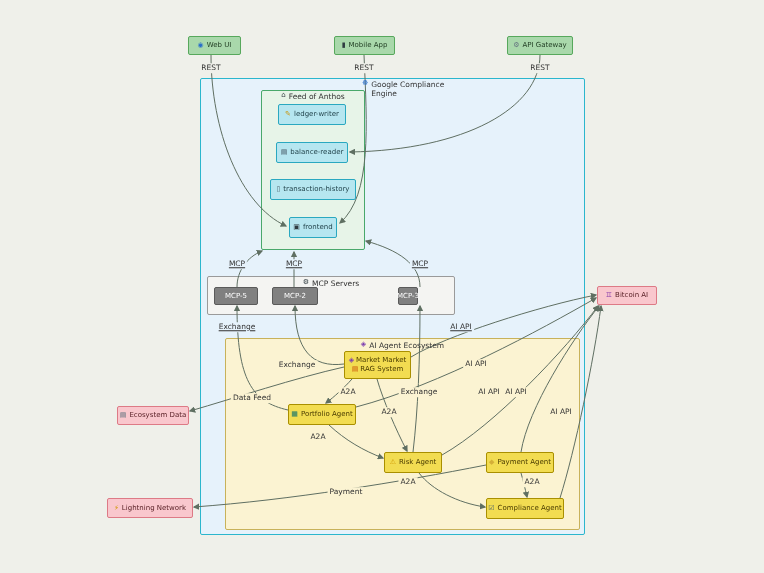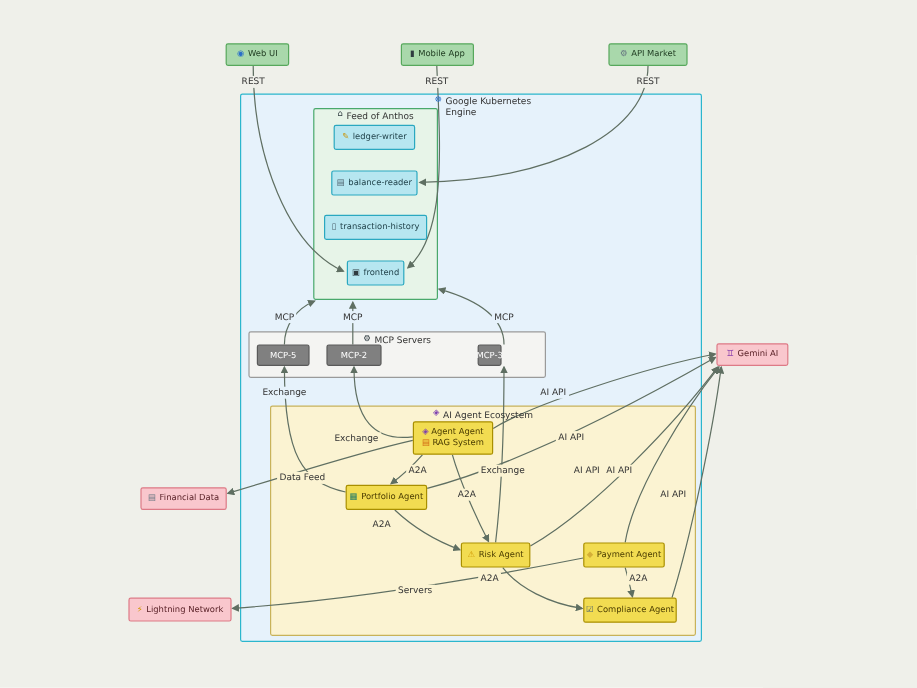--- a/index.html
+++ b/index.html
@@ -29,21 +29,21 @@
   .col{flex-direction:column;gap:2px;}
   .row{display:flex;align-items:center;gap:2px;}
   .ic{font-size:7px;line-height:1;}
   .rtitle{position:absolute;display:flex;align-items:flex-start;gap:3px;font-size:7.5px;line-height:1.2;color:#333;}
   .rtitle.center{justify-content:center;}
   .elabel{
     position:absolute;transform:translate(-50%,-50%);
     font-size:7.5px;line-height:1;padding:1px 2px;white-space:nowrap;color:#333;
   }
   .bg-page{background:var(--page_bg,#eff0ea);}
-  .bg-gke{background:var(--gke_fill,#e6f2fb);}
+  .bg-gke{background:var(--gke_fill,#e6f2fb);text-decoration:underline;}
   .bg-eco{background:var(--eco_fill,#fbf3d2);}
   .c-blue{color:#2a6fc9;} .c-dark{color:#2f3b40;} .c-gray{color:#667680;}
   .c-amber{color:#c9940a;} .c-slate{color:#4d626e;} .c-purple{color:#7d3fb0;}
   .c-orange{color:#d06410;} .c-teal{color:#1f7a6a;} .c-gold{color:#d4af37;}
   .c-warn{color:#cf9700;} .c-pink{color:#8e44ad;}
 </style>
 </head>
 <body>
 
 <div class="canvas">
@@ -77,21 +77,21 @@
     <path class="e" d="M377,379 C383,400 396,430 407,451" marker-end="url(#arr)"></path>
     <path class="e" d="M329,425 C345,440 364,451 383,458" marker-end="url(#arr)"></path>
     <path class="e" d="M419,473 C432,490 458,503 485,507" marker-end="url(#arr)"></path>
     <path class="e" d="M521,473 C523,480 525,488 527,497" marker-end="url(#arr)"></path>
     <path class="e" d="M344,367 C295,378 235,398 190,411" marker-end="url(#arr)"></path>
     <path class="e" d="M486,465 C400,482 290,500 194,507" marker-end="url(#arr)"></path>
   </svg>
 
   <div class="rtitle" style="left:362px;top:80px;width:84px">
     <span class="ic c-blue">☸</span>
-    <span class="lbl">Google Kubernetes Engine</span>
+    <span class="lbl">Google Compliance Engine</span>
   </div>
   <div class="rtitle center" style="left:261px;top:92px;width:104px">
     <span class="ic c-dark">⌂</span>
     <span class="lbl">Feed of Anthos</span>
   </div>
   <div class="rtitle center" style="left:207px;top:279px;width:248px">
     <span class="ic c-dark">⚙</span>
     <span class="lbl">MCP Servers</span>
   </div>
   <div class="rtitle center" style="left:225px;top:341px;width:355px">
@@ -102,21 +102,21 @@
   <div class="node client" style="left:188px;top:36px;width:53px;height:19px">
     <span class="ic c-blue">◉</span>
     <span>Web UI</span>
   </div>
   <div class="node client" style="left:334px;top:36px;width:61px;height:19px">
     <span class="ic c-dark">▮</span>
     <span>Mobile App</span>
   </div>
   <div class="node client" style="left:507px;top:36px;width:66px;height:19px">
     <span class="ic c-gray">⚙</span>
-    <span>API Market</span>
+    <span>API Gateway</span>
   </div>
 
   <div class="node svc" style="left:278px;top:104px;width:68px;height:21px">
     <span class="ic c-amber">✎</span>
     <span>ledger-writer</span>
   </div>
   <div class="node svc" style="left:276px;top:142px;width:72px;height:21px">
     <span class="ic c-slate">▤</span>
     <span>balance-reader</span>
   </div>
@@ -135,21 +135,21 @@
   <div class="node mcpn" style="left:272px;top:287px;width:46px;height:18px">
     <span>MCP-2</span>
   </div>
   <div class="node mcpn" style="left:398px;top:287px;width:20px;height:18px">
     <span>MCP-3</span>
   </div>
 
   <div class="node agent col" style="left:344px;top:351px;width:67px;height:28px">
     <div class="row">
       <span class="ic c-purple">◈</span>
-      <span>Agent Agent</span>
+      <span>Market Market</span>
     </div>
     <div class="row">
       <span class="ic c-orange">▤</span>
       <span>RAG System</span>
     </div>
   </div>
   <div class="node agent" style="left:288px;top:404px;width:68px;height:21px">
     <span class="ic c-teal">▦</span>
     <span>Portfolio Agent</span>
   </div>
@@ -161,25 +161,25 @@
     <span class="ic c-gold">◆</span>
     <span>Payment Agent</span>
   </div>
   <div class="node agent" style="left:486px;top:498px;width:78px;height:21px">
     <span class="ic c-slate">☑</span>
     <span>Compliance Agent</span>
   </div>
 
   <div class="node ext" style="left:597px;top:286px;width:60px;height:19px">
     <span class="ic c-pink">♊</span>
-    <span>Gemini AI</span>
+    <span>Bitcoin AI</span>
   </div>
   <div class="node ext" style="left:117px;top:406px;width:72px;height:19px">
     <span class="ic c-gray">▤</span>
-    <span>Financial Data</span>
+    <span>Ecosystem Data</span>
   </div>
   <div class="node ext" style="left:107px;top:498px;width:86px;height:20px">
     <span class="ic c-warn">⚡</span>
     <span>Lightning Network</span>
   </div>
 
   <span class="elabel bg-page" style="left:211px;top:68px">REST</span>
   <span class="elabel bg-page" style="left:364px;top:68px">REST</span>
   <span class="elabel bg-page" style="left:540px;top:68px">REST</span>
   <span class="elabel bg-gke" style="left:237px;top:264px">MCP</span>
@@ -192,15 +192,15 @@
   <span class="elabel bg-eco" style="left:476px;top:364px">AI API</span>
   <span class="elabel bg-eco" style="left:489px;top:392px">AI API</span>
   <span class="elabel bg-eco" style="left:516px;top:392px">AI API</span>
   <span class="elabel bg-eco" style="left:561px;top:412px">AI API</span>
   <span class="elabel bg-eco" style="left:348px;top:392px">A2A</span>
   <span class="elabel bg-eco" style="left:389px;top:412px">A2A</span>
   <span class="elabel bg-eco" style="left:318px;top:437px">A2A</span>
   <span class="elabel bg-eco" style="left:408px;top:482px">A2A</span>
   <span class="elabel bg-eco" style="left:532px;top:482px">A2A</span>
   <span class="elabel bg-eco" style="left:252px;top:398px">Data Feed</span>
-  <span class="elabel bg-eco" style="left:346px;top:492px">Servers</span>
+  <span class="elabel bg-eco" style="left:346px;top:492px">Payment</span>
 
 </div>
 
 </body></html>

